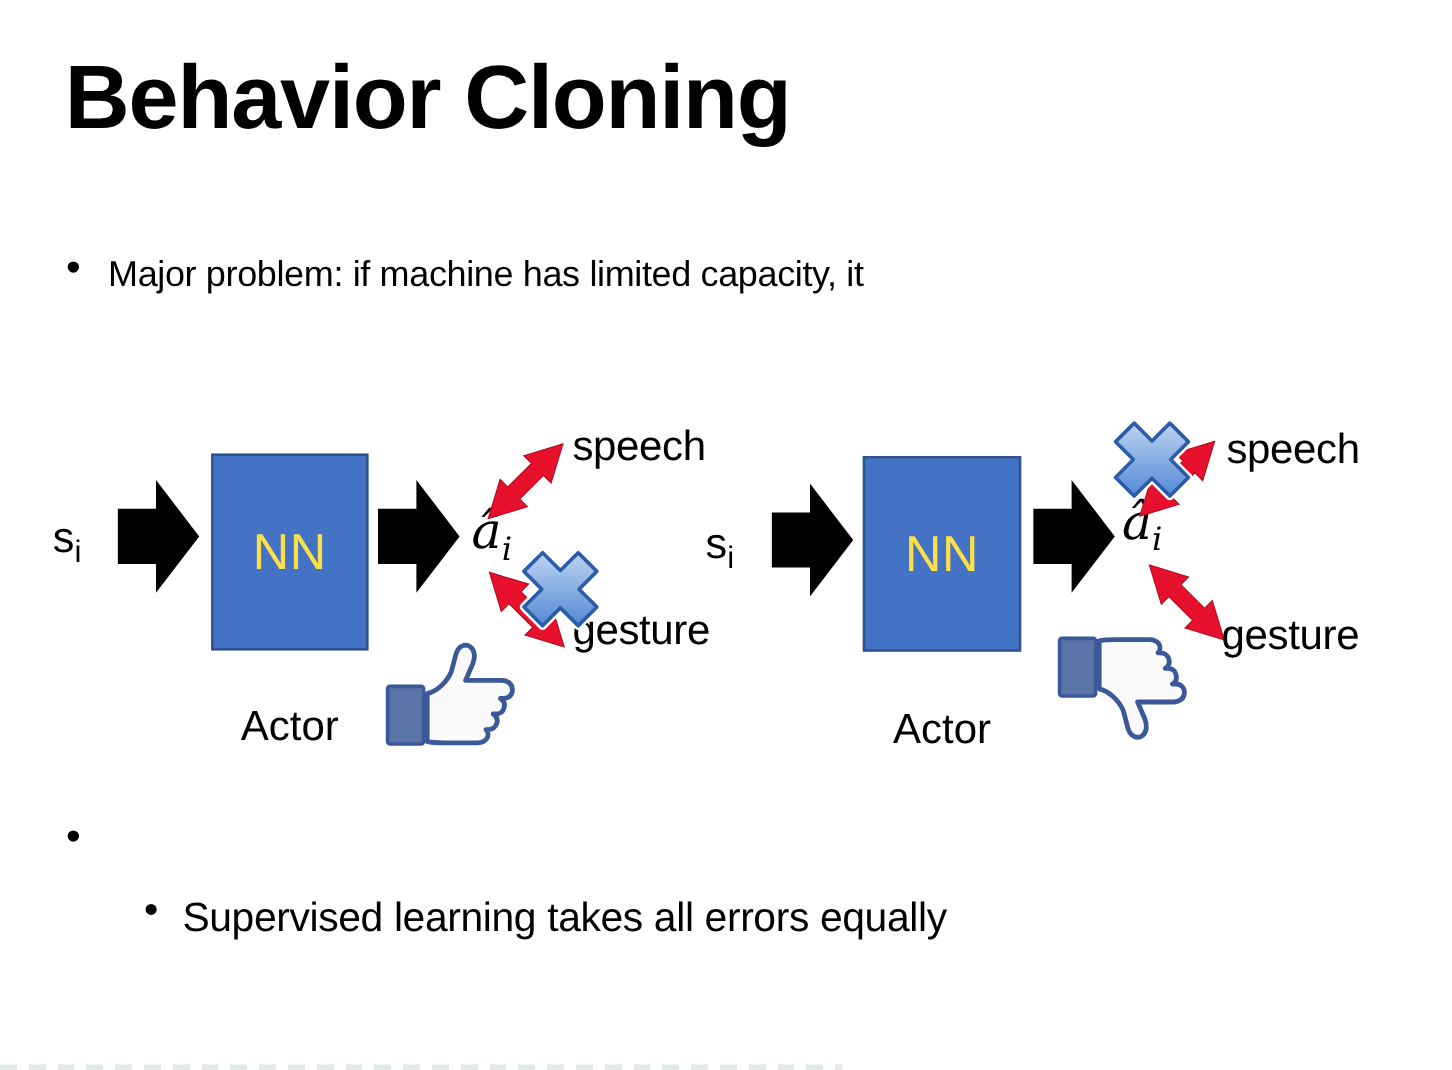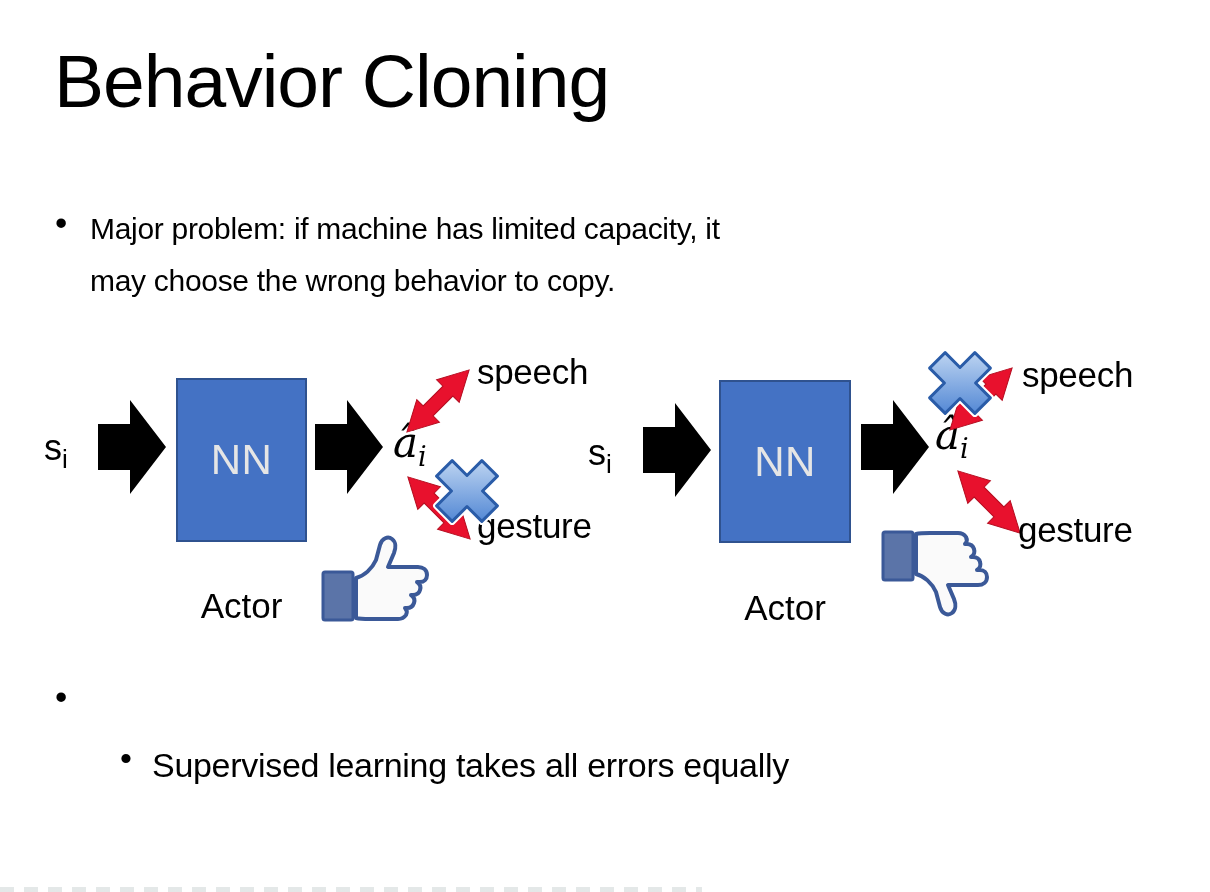--- a/index.html
+++ b/index.html
@@ -1,34 +1,34 @@
 <!DOCTYPE html>
 <html style="--background: #FFFFFF; --text: #000000; --nn-box-fill: #4472C4; --nn-box-border: #2F528F; --arrow-black: #000000; --arrow-red: #E8112D; --cross-blue-light: #D6E6F8; --cross-blue-dark: #3A76CE; --cross-border: #2A5CA8; --thumb-outline: #3B5998; --thumb-cuff: #5B74A8; --thumb-fill: #FAFAFA;"><head>
 <meta charset="utf-8">
 <style>
   html,body{margin:0;padding:0;background:#fff;}
   .slide{
     position:relative;width:1210px;height:892px;background:#fff;overflow:hidden;
     font-family:"Liberation Sans","DejaVu Sans",sans-serif;color:#000;
   }
   .title{
-    position:absolute;left:54px;top:40px;font-size:75px;font-weight:400;
+    position:absolute;left:54px;top:40px;font-size:75px;font-weight:700;
     letter-spacing:-1px;line-height:1.1;margin:0;
   }
   .bullet-row{position:absolute;font-size:30px;letter-spacing:-0.3px;line-height:52px;}
   .bullet-dot{position:absolute;}
   .sub{font-size:34px;}
   
   .abs{position:absolute;}
   .nn-box{
     display:flex;align-items:center;justify-content:center;
     background:var(--nn-box-fill,#4472C4);border:2px solid var(--nn-box-border,#2F528F);
     box-sizing:border-box;
   }
-  .nn-label{color:#e5e5e5;font-size:42px;letter-spacing:0.5px;}
+  .nn-label{color:#fde047;font-size:42px;letter-spacing:0.5px;}
   .io-label{font-size:36px;text-align:right;}
   .io-label sub{font-size:26px;}
   .ahat{font-family:"DejaVu Serif","Liberation Serif",serif;font-style:italic;font-size:42px;text-align:right;}
   .ahat sub{font-size:27px;}
   .word-label{font-size:35px;letter-spacing:-0.3px;white-space:nowrap;}
   .actor-label{font-size:35px;text-align:center;margin-top:32px;}
   .blk-arrow polygon{fill:var(--arrow-black,#000);}
   .red-arrow .body{fill:var(--arrow-red,#E8112D);stroke:#b50d20;stroke-width:1;}
   .rot-n45{transform:rotate(-45deg);}
   .rot-p45{transform:rotate(45deg);}
@@ -47,21 +47,20 @@
 </head>
 <body>
 
 <div class="slide">
 
   <h1 class="title">Behavior Cloning</h1>
 
   <span class="bullet-dot" style="left:55px;top:203px;font-size:35px;">•</span>
   <div class="bullet-row" style="left:90px;top:203px;">
     <div>Major problem: if machine has limited capacity, it</div>
-    <div>may choose the wrong behavior to copy.</div>
   </div>
 
   <span class="abs io-label" style="left:44px;top:427px;"><span>s</span><sub>i</sub></span>
 
   <svg class="abs blk-arrow" style="left:98px;top:398px;" width="70" height="98" viewBox="0 0 70 98">
     <polygon points="0,26 32,26 32,2 68,49 32,96 32,72 0,72"></polygon>
   </svg>
 
   <div class="abs nn-box" style="left:176px;top:378px;width:131px;height:164px;">
     <span class="nn-label">NN</span>

